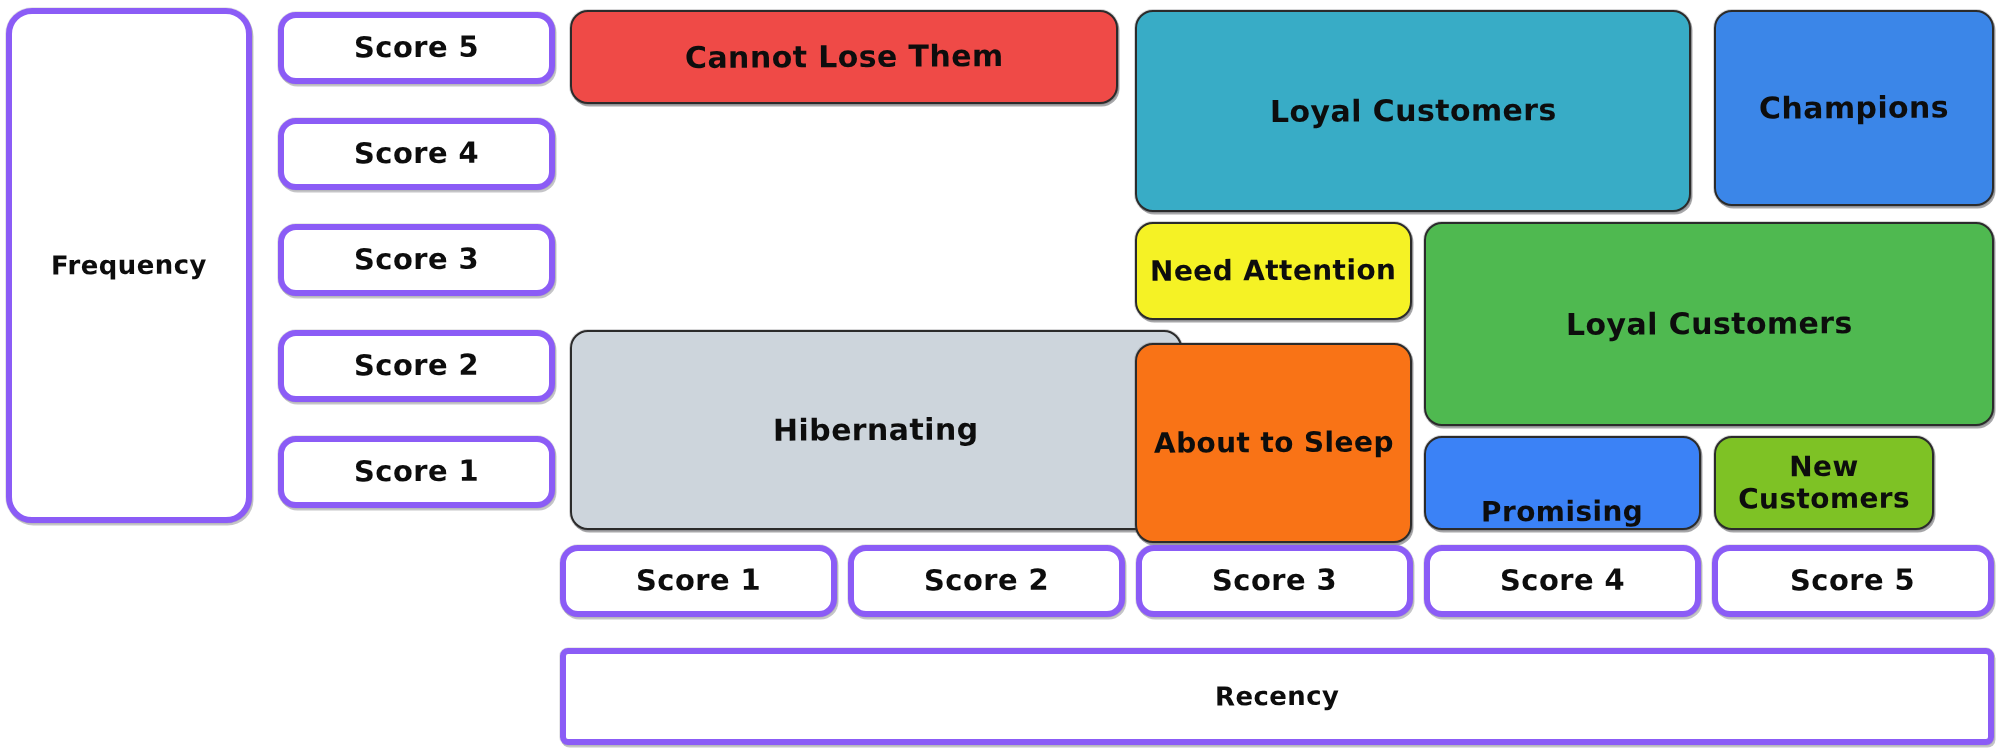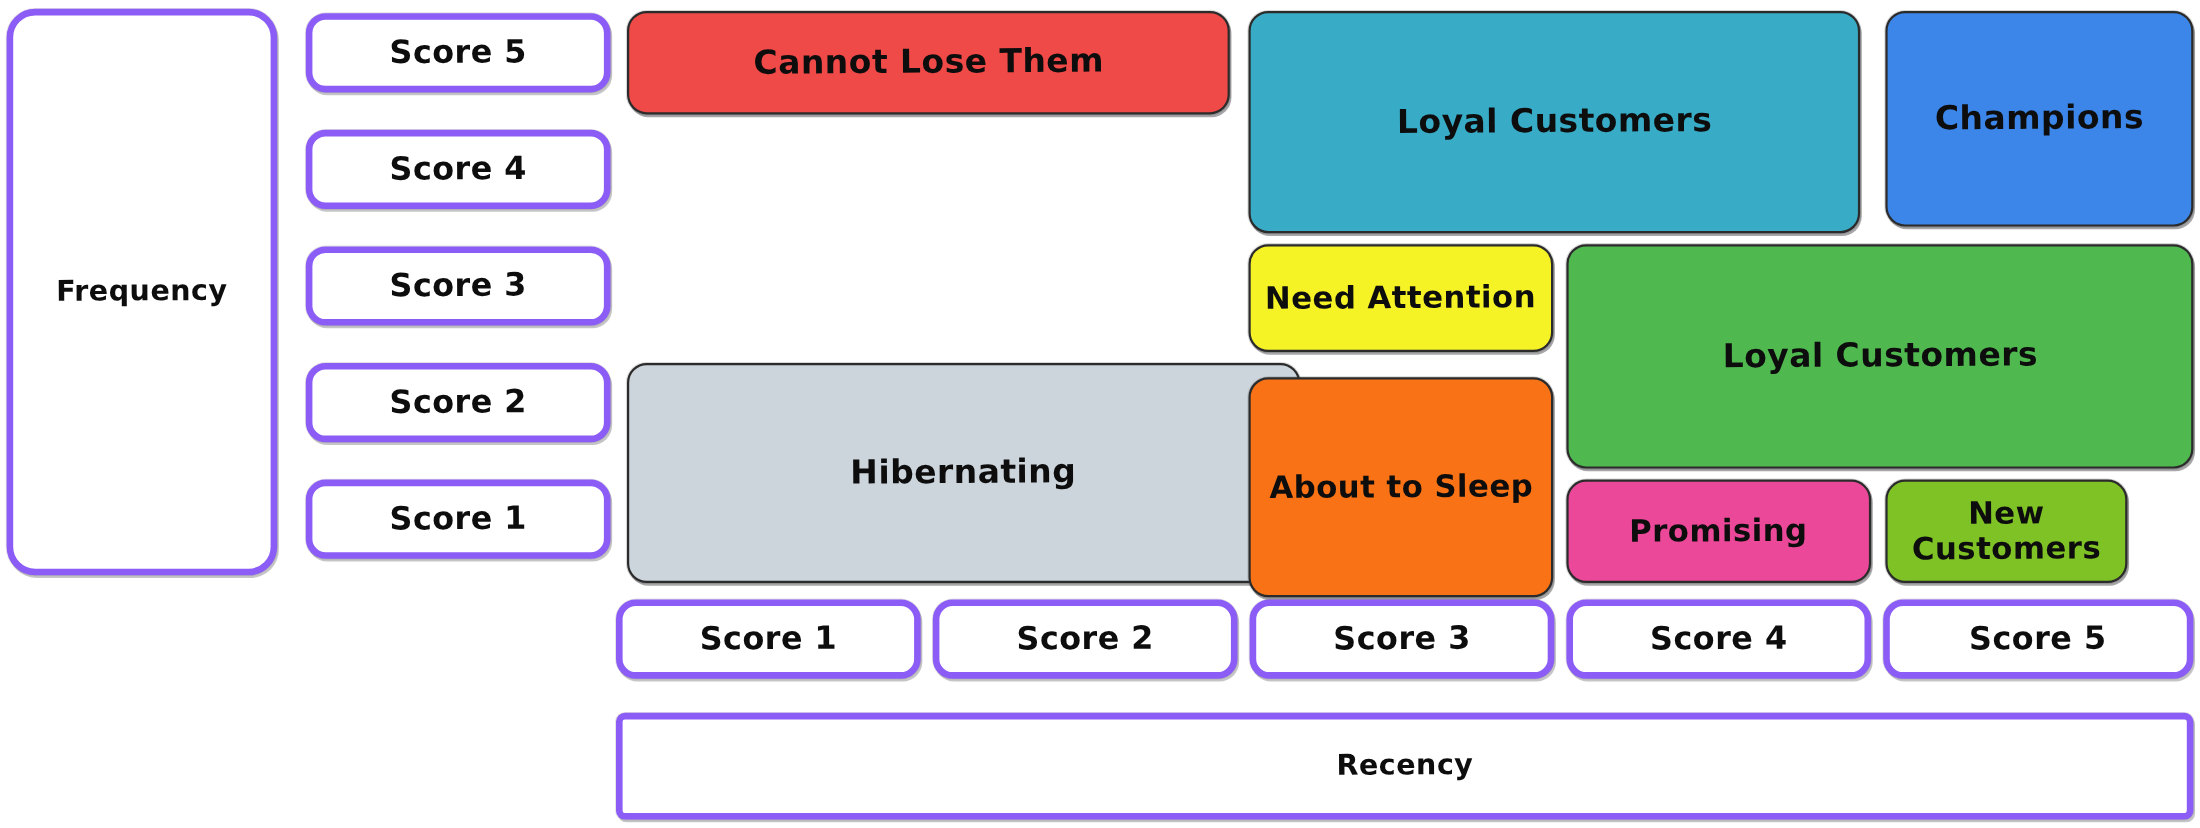--- a/index.html
+++ b/index.html
@@ -106,21 +106,21 @@
   </div>
 
   <div class="box sketch" style="left:1714px; top:10px; width:280px; height:196px; background:#3B86E8;">
     <span class="label seg-label">Champions</span>
   </div>
 
   <div class="box sketch" style="left:1424px; top:222px; width:570px; height:204px; background:#4FB950;">
     <span class="label seg-label">Loyal Customers</span>
   </div>
 
-  <div class="box sketch" style="left:1424px; top:436px; width:277px; height:94px; background:#ec4899;">
+  <div class="box sketch" style="left:1424px; top:436px; width:277px; height:94px; background:#3b82f6;align-items:flex-end;">
     <span class="label seg-label sm">Promising</span>
   </div>
 
   <div class="box sketch" style="left:1714px; top:436px; width:220px; height:94px; background:#7EC225;">
     <span class="label seg-label sm">New Customers</span>
   </div>
 
   <div class="box plain" style="left:560px; top:545px; width:277px; height:72px;">
     <span class="label score-label">Score 1</span>
   </div>

